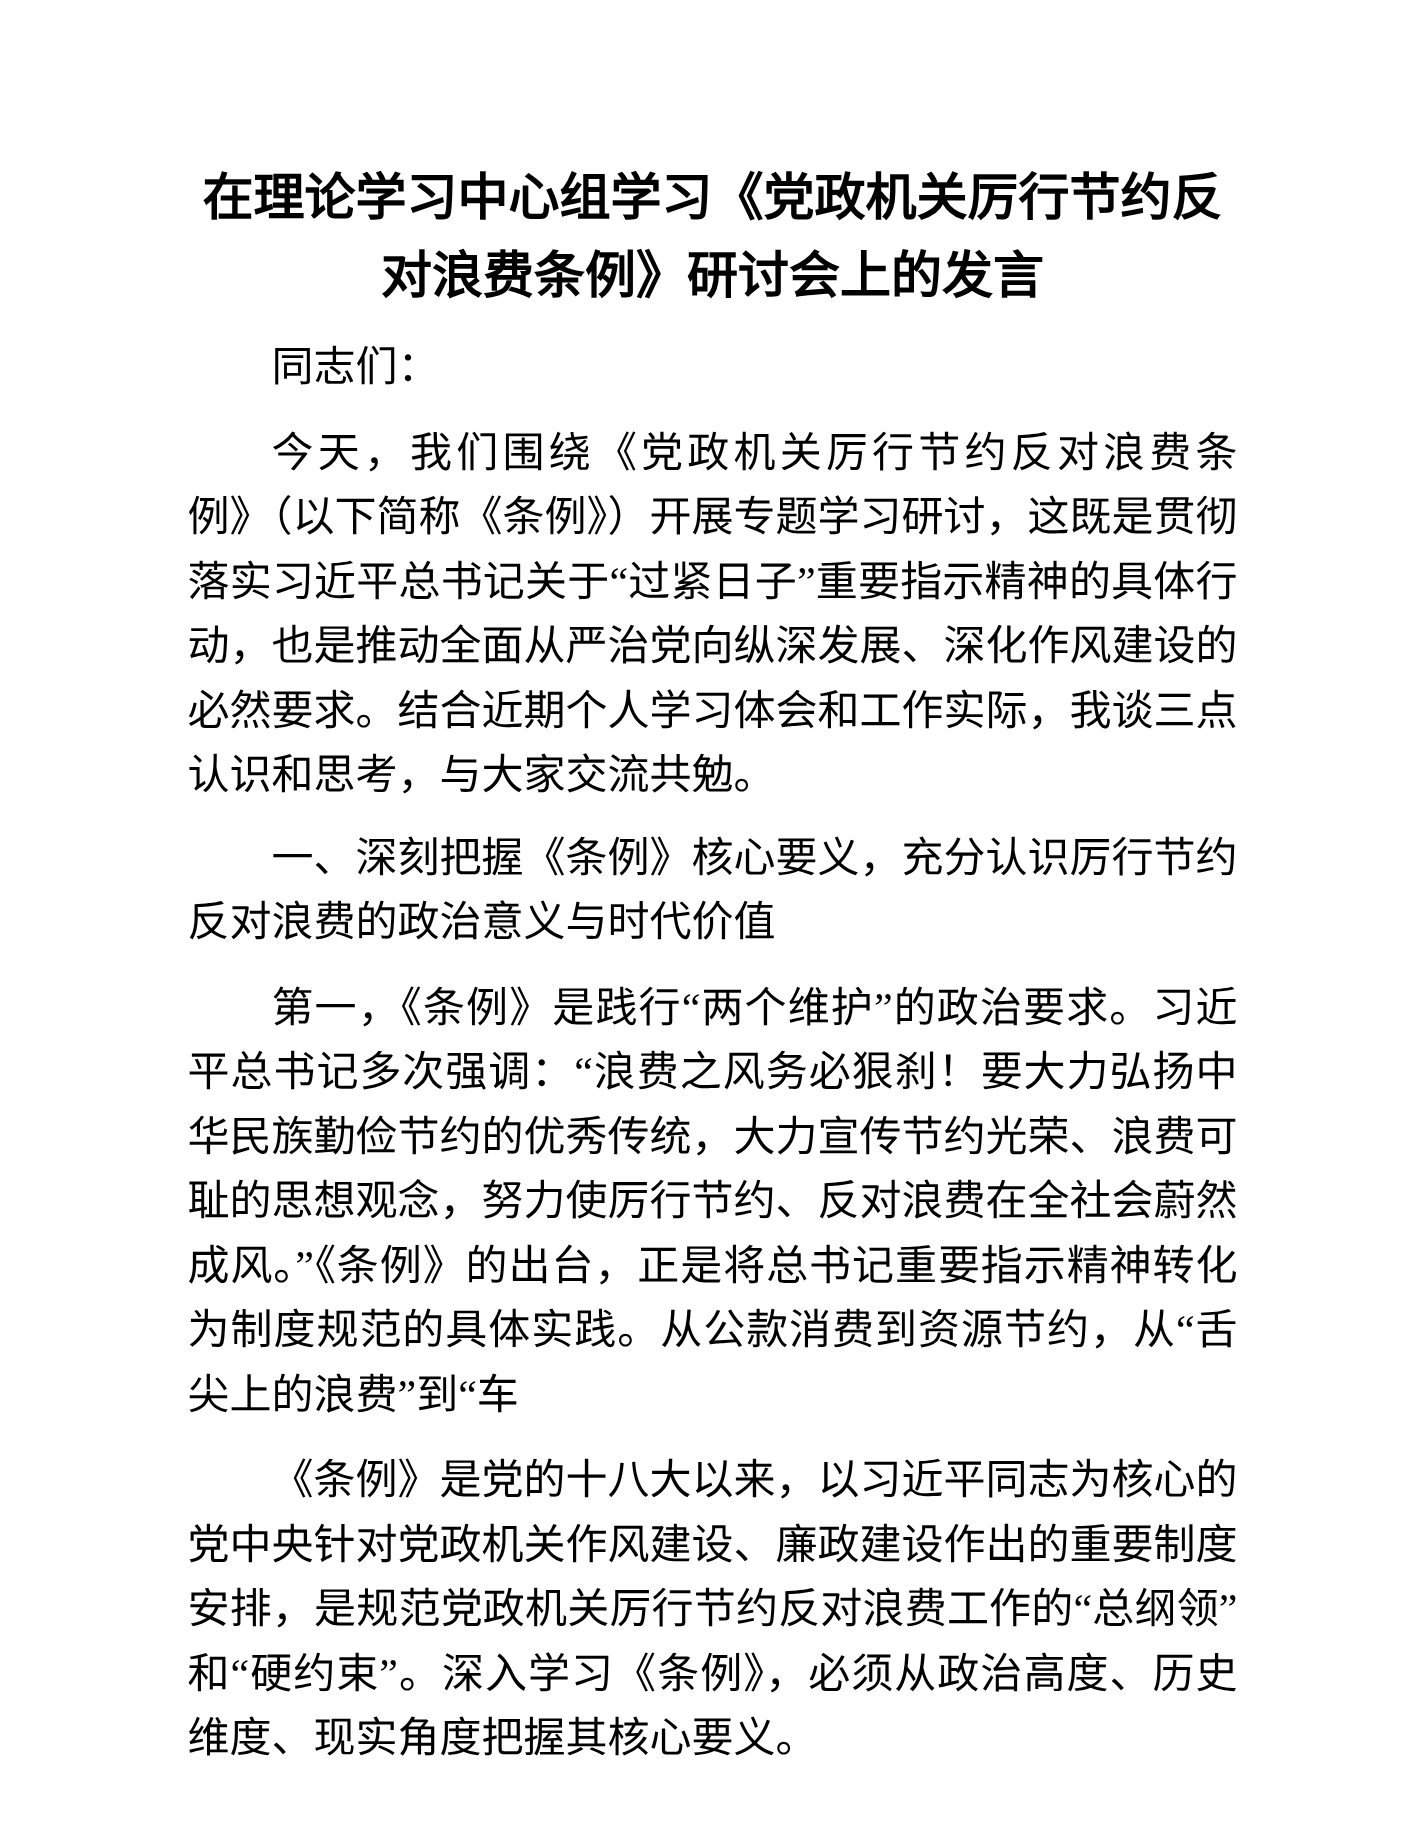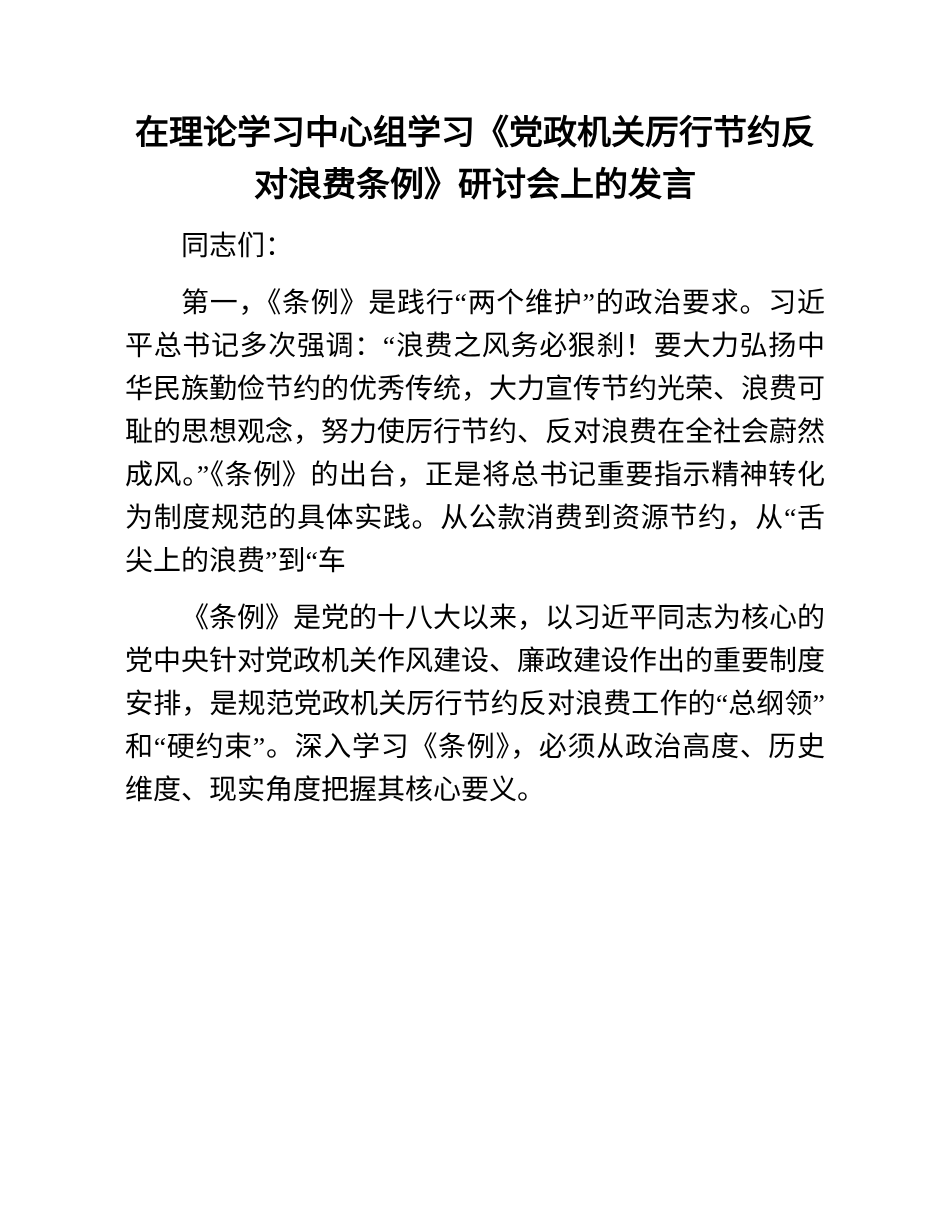--- a/index.html
+++ b/index.html
@@ -58,20 +58,22 @@
 </head>
 <body>
 
 <div class="page">
   <div class="content">
 
     <h1 class="doc-title">在理论学习中心组学习《党政机关厉行节约反对浪费条例》研讨会上的发言</h1>
 
     <p class="body-text indent">同志们：</p>
 
+    <p class="body-text indent">今天，我们围绕《党政机关厉行节约反对浪费条例》（以下简称《条例》）开展专题学习研讨，这既是贯彻落实习近平总书记关于“过紧日子”重要指示精神的具体行动，也是推动全面从严治党向纵深发展、深化作风建设的必然要求。结合近期个人学习体会和工作实际，我谈三点认识和思考，与大家交流共勉。</p>
 
+    <h2 class="section-heading">一、深刻把握《条例》核心要义，充分认识厉行节约反对浪费的政治意义与时代价值</h2>
 
     <p class="body-text indent">第一，《条例》是践行“两个维护”的政治要求。习近平总书记多次强调：“浪费之风务必狠刹！要大力弘扬中华民族勤俭节约的优秀传统，大力宣传节约光荣、浪费可耻的思想观念，努力使厉行节约、反对浪费在全社会蔚然成风。”《条例》的出台，正是将总书记重要指示精神转化为制度规范的具体实践。从公款消费到资源节约，从“舌尖上的浪费”到“车</p>
 
     <p class="body-text indent">《条例》是党的十八大以来，以习近平同志为核心的党中央针对党政机关作风建设、廉政建设作出的重要制度安排，是规范党政机关厉行节约反对浪费工作的“总纲领”和“硬约束”。深入学习《条例》，必须从政治高度、历史维度、现实角度把握其核心要义。</p>
 
   </div>
 </div>
 
 </body></html>

